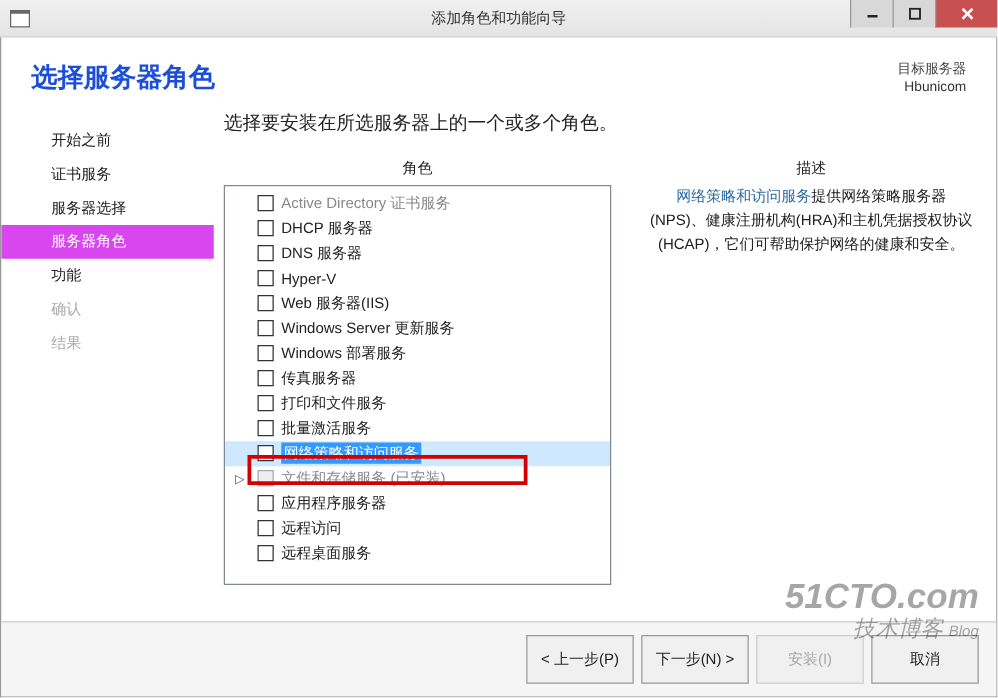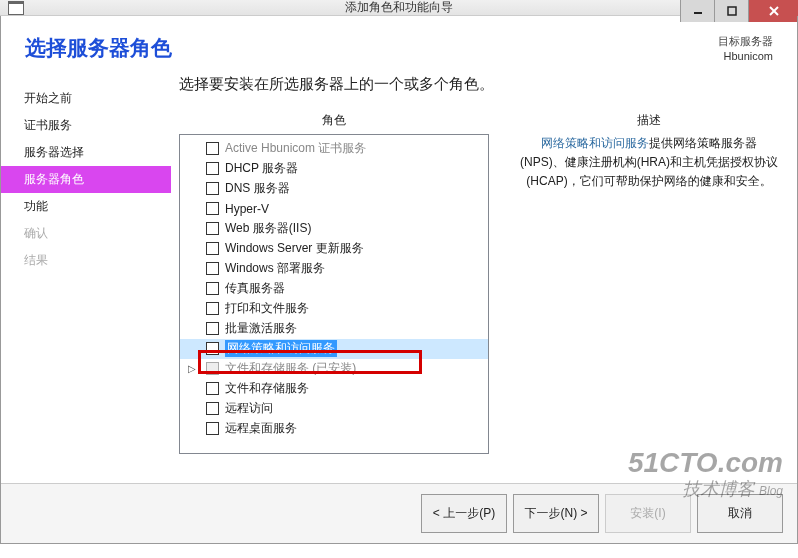--- a/index.html
+++ b/index.html
@@ -6,21 +6,21 @@
   html, body {
     margin: 0; padding: 0;
     width: 798px; height: 558px;
     font-family: "Microsoft YaHei", "Segoe UI", sans-serif;
     font-size: 12px;
     background: #fff;
     overflow: hidden;
     position: relative;
   }
   .titlebar {
-    height: 16px;
+    height: 30px;
     background: linear-gradient(#f0f0f0, #e4e4e4);
     border-bottom: 1px solid #ccc;
     display: flex;
     align-items: center;
     position: relative;
   }
   .titlebar .app-icon {
     width: 16px; height: 14px;
     margin-left: 8px;
     border: 1px solid #666;
@@ -82,21 +82,21 @@
     flex: 1;
     display: flex;
     padding: 0 8px 0 0;
     overflow: hidden;
   }
   .sidebar {
     width: 170px;
     padding: 10px 0 0 0;
   }
   .nav-item {
-    padding: 5px 0 5px 23px;
+    padding: 5px 0 5px 40px;
     font-size: 12px;
     color: #222;
     cursor: pointer;
     white-space: nowrap;
   }
   .nav-item.selected {
     background: #d946ef;
     color: #fff;
   }
   .nav-item.disabled {
@@ -304,21 +304,21 @@
 
     <div class="main">
       <div class="instruction">选择要安装在所选服务器上的一个或多个角色。</div>
       <div class="columns">
         <div class="roles-col">
           <div class="col-label">角色</div>
           <div class="roles-box">
             <div class="roles-list" id="roles-list">
                 <div class="role-item cut">
                   <span class="chk"></span>
-                  <span class="label">Active Hbunicom 证书服务</span>
+                  <span class="label">Active Directory 证书服务</span>
                 </div>
                 <div class="role-item">
                   <span class="chk"></span>
                   <span class="label">DHCP 服务器</span>
                 </div>
                 <div class="role-item">
                   <span class="chk"></span>
                   <span class="label">DNS 服务器</span>
                 </div>
                 <div class="role-item">
@@ -353,21 +353,21 @@
                   <span class="chk"></span>
                   <span class="label">网络策略和访问服务</span>
                 </div>
                 <div class="role-item disabled">
                   <span class="expander">▷</span>
                   <span class="chk grey"></span>
                   <span class="label">文件和存储服务 (已安装)</span>
                 </div>
                 <div class="role-item">
                   <span class="chk"></span>
-                  <span class="label">文件和存储服务</span>
+                  <span class="label">应用程序服务器</span>
                 </div>
                 <div class="role-item">
                   <span class="chk"></span>
                   <span class="label">远程访问</span>
                 </div>
                 <div class="role-item">
                   <span class="chk"></span>
                   <span class="label">远程桌面服务</span>
                 </div>
               </div>

